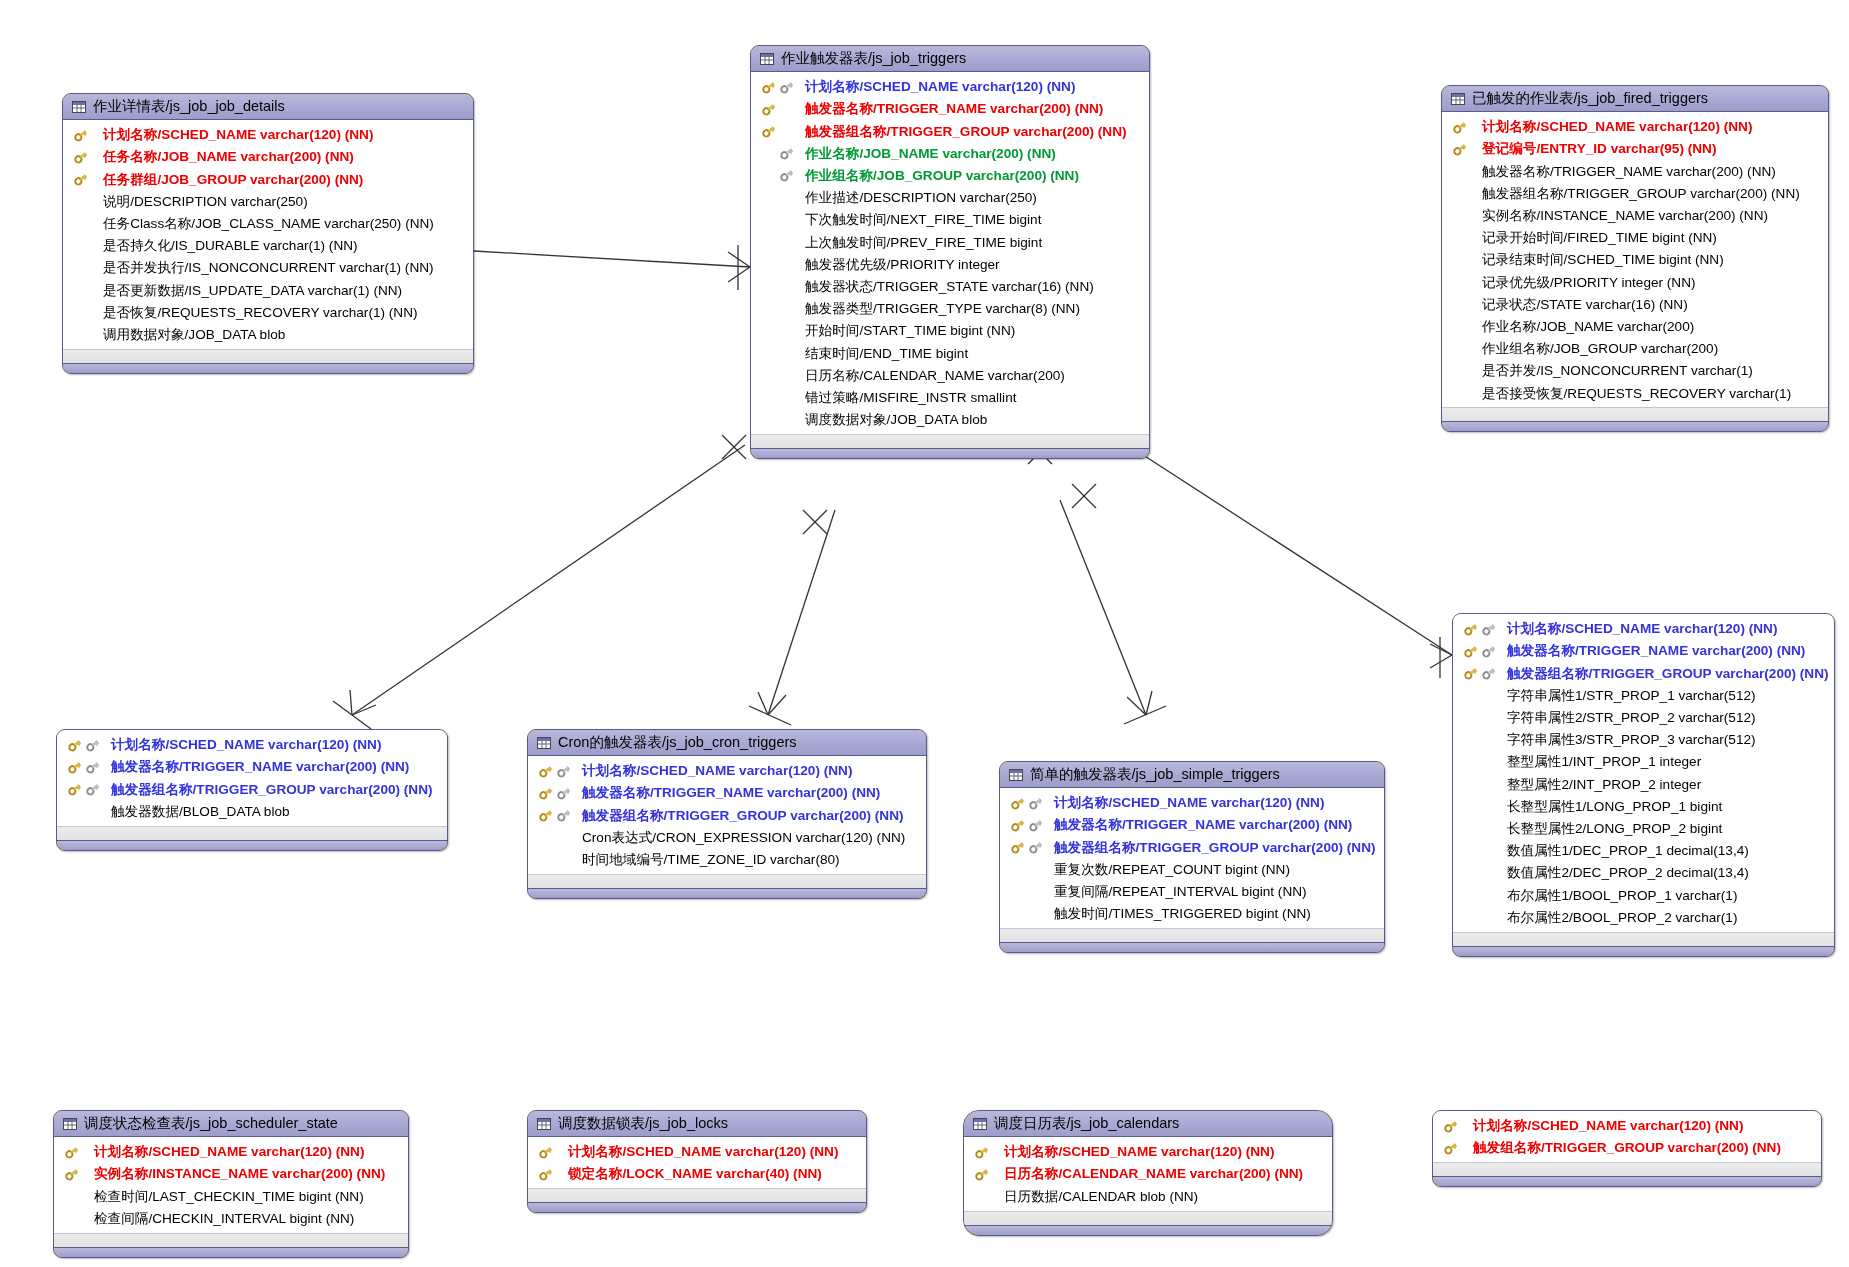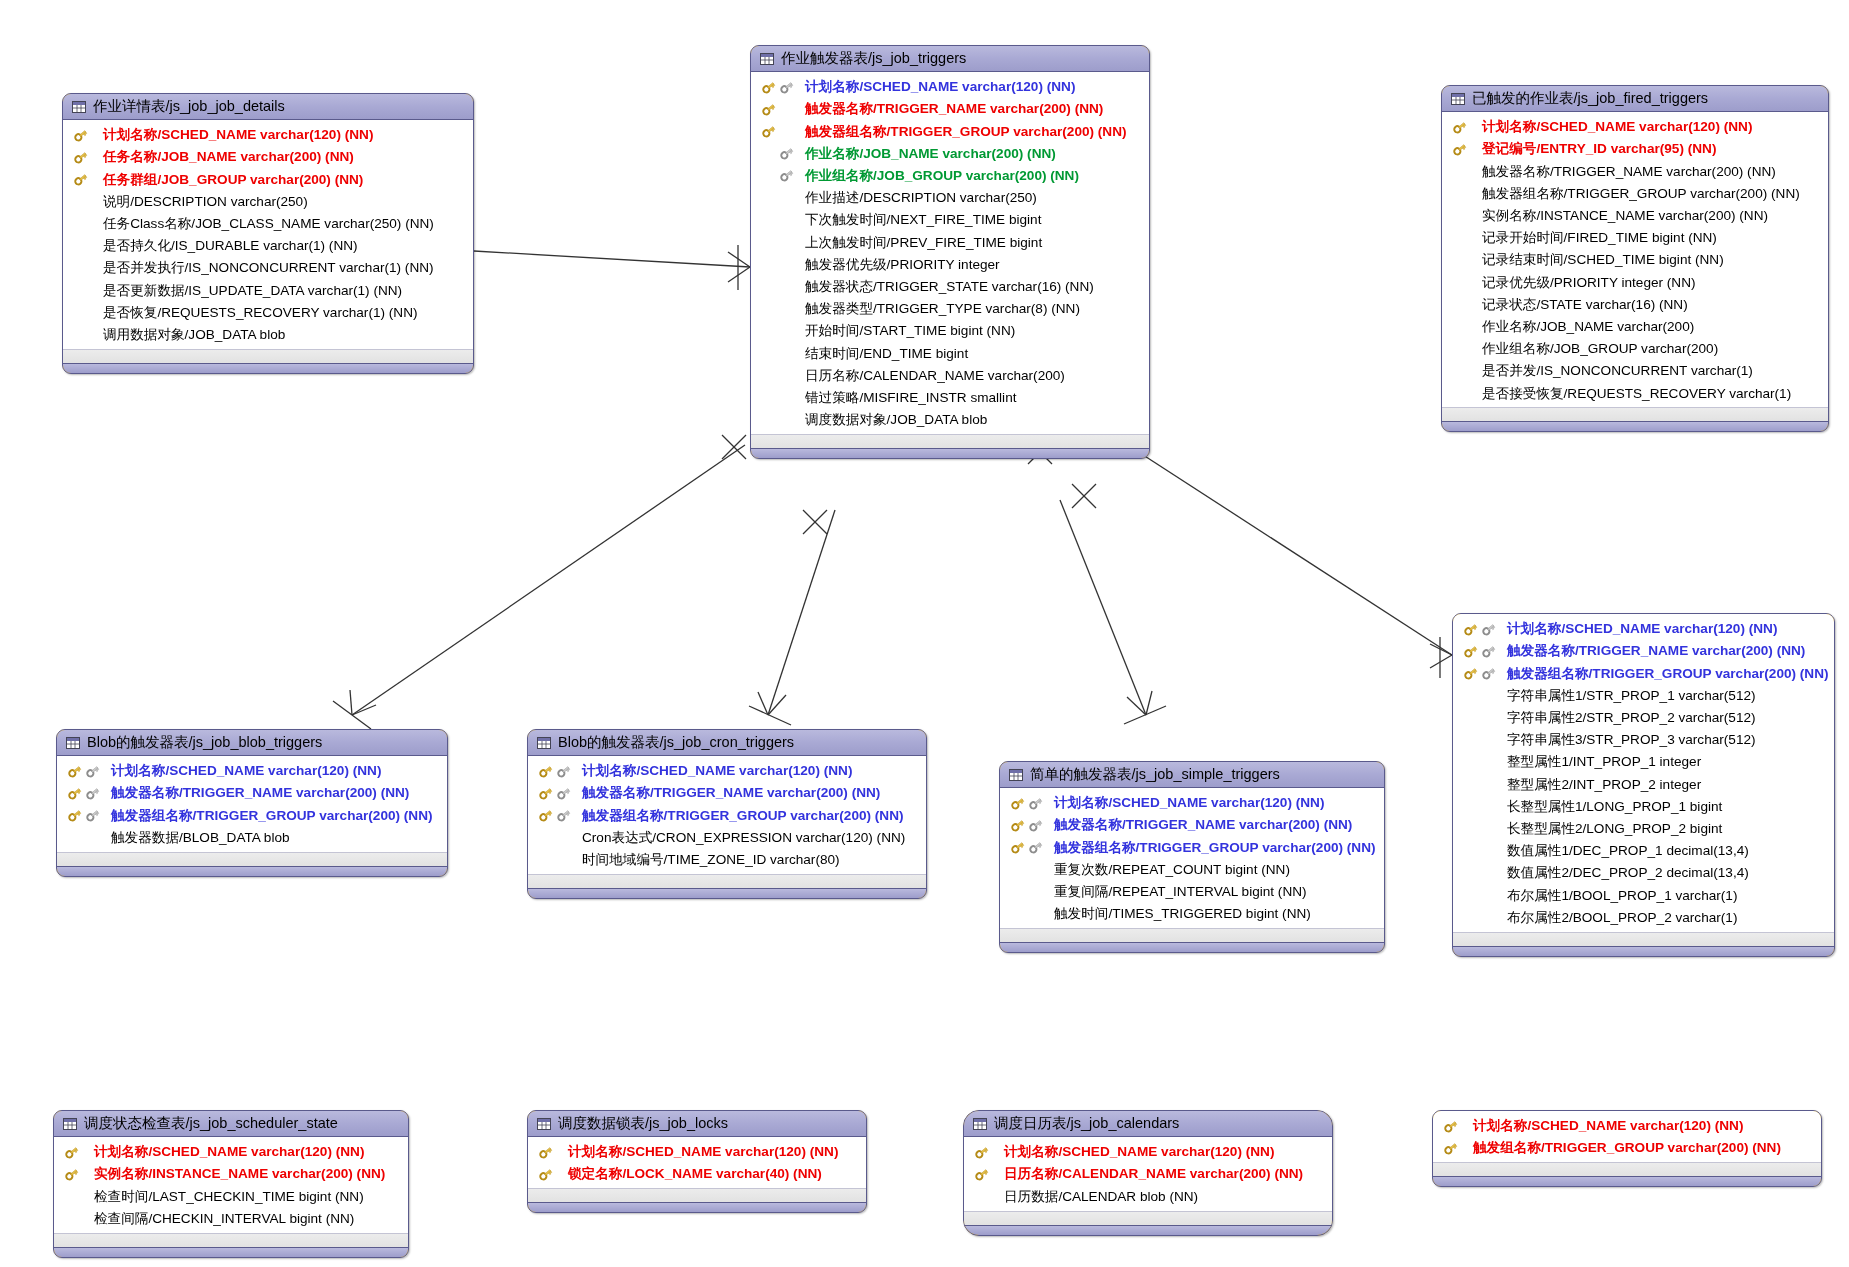--- a/index.html
+++ b/index.html
@@ -566,32 +566,20 @@
         </div>
         <div class="field-row">
           <span class="keycell"></span>
           <span class="field-text f-plain">布尔属性2/BOOL_PROP_2 varchar(1)</span>
         </div>
       </div>
       <div class="entity-footer"></div>
       <div class="entity-foot-bar"></div>
     </div>
     <div class="entity" style="left: 56px; top: 729px; width: 392px;">
-      <div class="entity-header">
-        <span>
-          <svg class="table-icon" viewBox="0 0 14 12" xmlns="http://www.w3.org/2000/svg">
-            <rect x="0.5" y="0.5" width="13" height="11" fill="#ffffff" stroke="#445" stroke-width="1"></rect>
-            <rect x="1" y="1" width="12" height="3" fill="#6f6fa8"></rect>
-            <line x1="1" y1="7" x2="13" y2="7" stroke="#445" stroke-width="0.8"></line>
-            <line x1="5" y1="4" x2="5" y2="11.5" stroke="#445" stroke-width="0.8"></line>
-            <line x1="9" y1="4" x2="9" y2="11.5" stroke="#445" stroke-width="0.8"></line>
-          </svg>
-        </span>
-        <span class="entity-title">Blob的触发器表/js_job_blob_triggers</span>
-      </div>
       <div class="entity-body">
         <div class="field-row">
           <span class="keycell">
             <svg class="key-icon" viewBox="0 0 16 16" xmlns="http://www.w3.org/2000/svg">
               <g transform="rotate(-40 8 8)">
                 <circle cx="5" cy="8" r="3.3" fill="none" stroke="#b58b17" stroke-width="2.1"></circle>
                 <rect x="7.6" y="7.0" width="7.2" height="2.0" fill="#e8c34a" stroke="#b58b17" stroke-width="0.5"></rect>
                 <rect x="11.4" y="8.8" width="1.5" height="2.4" fill="#e8c34a" stroke="#b58b17" stroke-width="0.4"></rect>
                 <rect x="13.4" y="8.8" width="1.3" height="1.7" fill="#e8c34a" stroke="#b58b17" stroke-width="0.4"></rect>
               </g>
@@ -661,21 +649,21 @@
       <div class="entity-header">
         <span>
           <svg class="table-icon" viewBox="0 0 14 12" xmlns="http://www.w3.org/2000/svg">
             <rect x="0.5" y="0.5" width="13" height="11" fill="#ffffff" stroke="#445" stroke-width="1"></rect>
             <rect x="1" y="1" width="12" height="3" fill="#6f6fa8"></rect>
             <line x1="1" y1="7" x2="13" y2="7" stroke="#445" stroke-width="0.8"></line>
             <line x1="5" y1="4" x2="5" y2="11.5" stroke="#445" stroke-width="0.8"></line>
             <line x1="9" y1="4" x2="9" y2="11.5" stroke="#445" stroke-width="0.8"></line>
           </svg>
         </span>
-        <span class="entity-title">Blob的触发器表/js_job_cron_triggers</span>
+        <span class="entity-title">Cron的触发器表/js_job_cron_triggers</span>
       </div>
       <div class="entity-body">
         <div class="field-row">
           <span class="keycell">
             <svg class="key-icon" viewBox="0 0 16 16" xmlns="http://www.w3.org/2000/svg">
               <g transform="rotate(-40 8 8)">
                 <circle cx="5" cy="8" r="3.3" fill="none" stroke="#b58b17" stroke-width="2.1"></circle>
                 <rect x="7.6" y="7.0" width="7.2" height="2.0" fill="#e8c34a" stroke="#b58b17" stroke-width="0.5"></rect>
                 <rect x="11.4" y="8.8" width="1.5" height="2.4" fill="#e8c34a" stroke="#b58b17" stroke-width="0.4"></rect>
                 <rect x="13.4" y="8.8" width="1.3" height="1.7" fill="#e8c34a" stroke="#b58b17" stroke-width="0.4"></rect>

